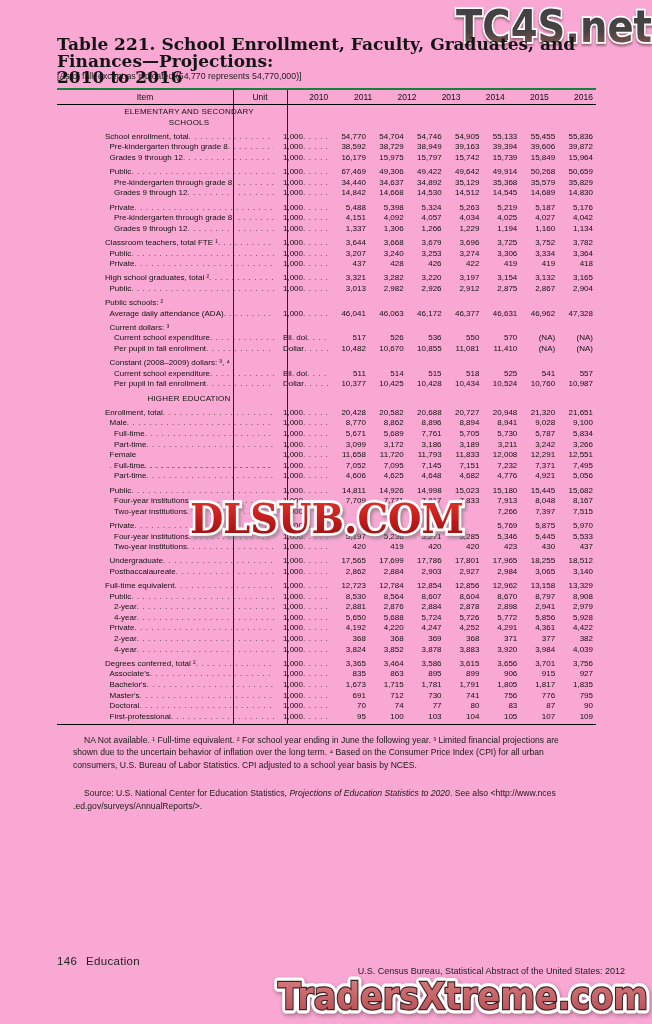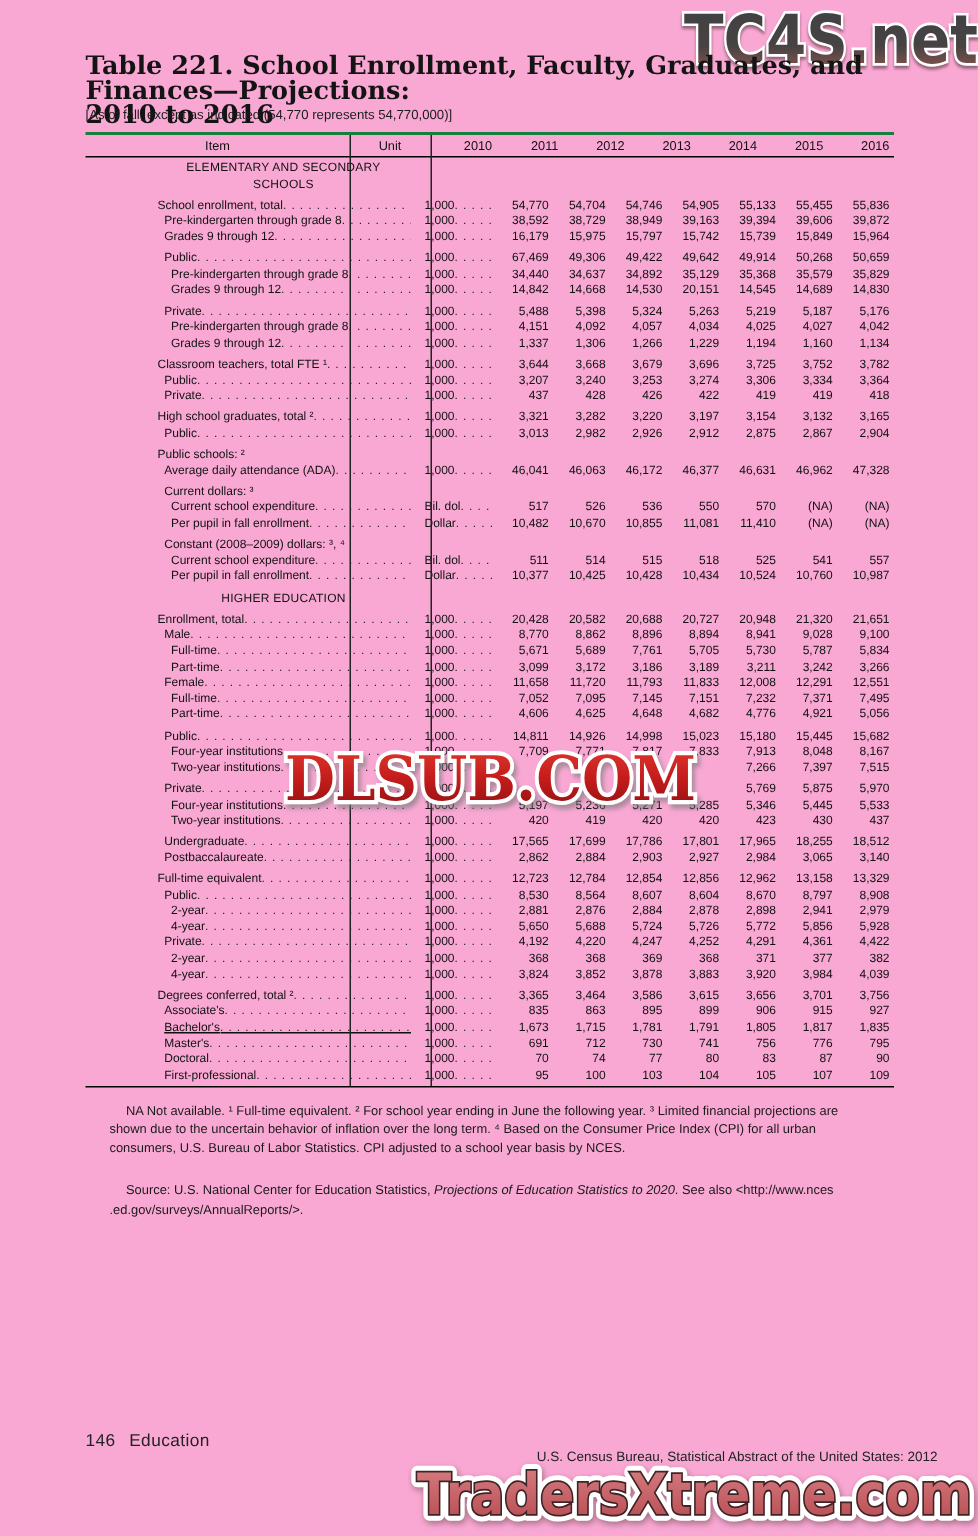--- a/index.html
+++ b/index.html
@@ -184,21 +184,21 @@
             <div class="lbl">Grades 9 through 12</div>
             <div class="dots">. . . . . . . . . . . . . . . . . . . . . . . . . . . . . . . . . . . . . . . . . . . . . . . . . . . . . . . . . . . . </div>
           </div>
           <div class="cell unit">
             <div class="lbl">1,000</div>
             <div class="dots">. . . . . . . . . . . . . . . . . . . . . . . . . . . . . . . . . . . . . . . . . . . . . . . . . . . . . . . . . . . . </div>
           </div>
           <div class="cell val">14,842</div>
           <div class="cell val">14,668</div>
           <div class="cell val">14,530</div>
-          <div class="cell val">20,151</div>
+          <div class="cell val">14,512</div>
           <div class="cell val">14,545</div>
           <div class="cell val">14,689</div>
           <div class="cell val">14,830</div>
         </div>
         <div class="trow gap">
           <div class="cell item" style="padding-left: 8.5px;">
             <div class="lbl">Private</div>
             <div class="dots">. . . . . . . . . . . . . . . . . . . . . . . . . . . . . . . . . . . . . . . . . . . . . . . . . . . . . . . . . . . . </div>
           </div>
           <div class="cell unit">
@@ -521,21 +521,21 @@
           </div>
           <div class="cell val">3,099</div>
           <div class="cell val">3,172</div>
           <div class="cell val">3,186</div>
           <div class="cell val">3,189</div>
           <div class="cell val">3,211</div>
           <div class="cell val">3,242</div>
           <div class="cell val">3,266</div>
         </div>
         <div class="trow">
-          <div class="cell item" style="padding-left: 8.5px;">
+          <div class="cell item" style="padding-left: 8.5px; flex-direction: column;">
             <div class="lbl">Female</div>
             <div class="dots">. . . . . . . . . . . . . . . . . . . . . . . . . . . . . . . . . . . . . . . . . . . . . . . . . . . . . . . . . . . . </div>
           </div>
           <div class="cell unit">
             <div class="lbl">1,000</div>
             <div class="dots">. . . . . . . . . . . . . . . . . . . . . . . . . . . . . . . . . . . . . . . . . . . . . . . . . . . . . . . . . . . . </div>
           </div>
           <div class="cell val">11,658</div>
           <div class="cell val">11,720</div>
           <div class="cell val">11,793</div>
@@ -861,21 +861,21 @@
           </div>
           <div class="cell val">835</div>
           <div class="cell val">863</div>
           <div class="cell val">895</div>
           <div class="cell val">899</div>
           <div class="cell val">906</div>
           <div class="cell val">915</div>
           <div class="cell val">927</div>
         </div>
         <div class="trow">
-          <div class="cell item" style="padding-left: 8.5px; text-decoration: underline;">
+          <div class="cell item" style="padding-left: 8.5px;">
             <div class="lbl">Bachelor's</div>
             <div class="dots">. . . . . . . . . . . . . . . . . . . . . . . . . . . . . . . . . . . . . . . . . . . . . . . . . . . . . . . . . . . . </div>
           </div>
           <div class="cell unit">
             <div class="lbl">1,000</div>
             <div class="dots">. . . . . . . . . . . . . . . . . . . . . . . . . . . . . . . . . . . . . . . . . . . . . . . . . . . . . . . . . . . . </div>
           </div>
           <div class="cell val">1,673</div>
           <div class="cell val">1,715</div>
           <div class="cell val">1,781</div>

